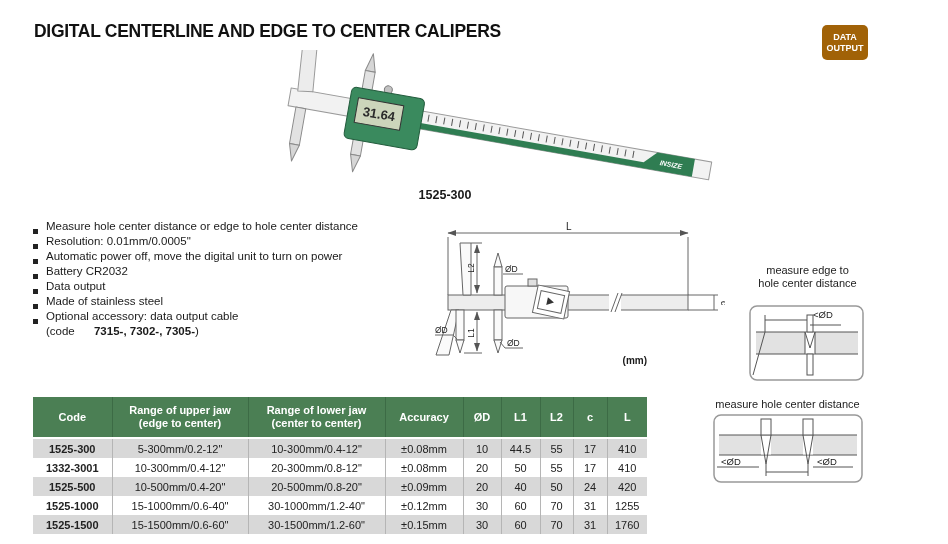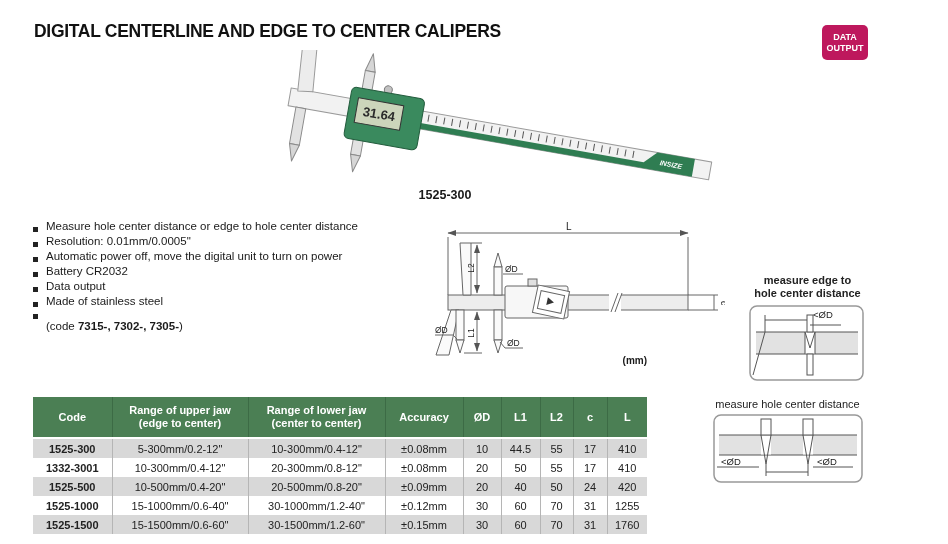--- a/index.html
+++ b/index.html
@@ -2,48 +2,48 @@
 <html><head>
 <meta charset="utf-8">
 <style>
   html,body{margin:0;padding:0;background:#fff;}
   .page{position:relative;width:877px;height:544px;background:#ffffff;overflow:hidden;
         font-family:"Liberation Sans",sans-serif;color:#1a1a1a;}
   .abs{position:absolute;}
   
   .title{left:34px;top:21px;font-size:17.5px;font-weight:bold;letter-spacing:-0.3px;color:#111;}
   
-  .badge{left:822px;top:25px;width:46px;height:35px;background:#be185d;border-radius:5px;
+  .badge{left:822px;top:25px;width:46px;height:35px;background:#a16207;border-radius:5px;
          color:#fff;font-size:9px;font-weight:bold;line-height:11px;text-align:center;
          display:flex;align-items:center;justify-content:center;white-space:pre-line;}
   
   .caption{left:380px;top:188px;width:130px;text-align:center;font-size:12.5px;font-weight:bold;}
   
   .features{left:33px;top:219px;width:400px;font-size:11.5px;line-height:15px;}
-  .feat{display:flex;align-items:center;}
+  .feat{display:flex;align-items:flex-end;}
   .sq{flex:0 0 auto;width:5px;height:5px;background:#222;margin:5px 8px 0 0;}
   .codeline{margin-left:13px;}
-  .codeline b{font-weight:bold;}
+  .codeline b{font-weight:bold;margin-left:16px;}
   
   .mm{left:547px;top:355px;width:100px;text-align:right;font-size:10px;font-weight:bold;}
   
   .spec{left:33px;top:397px;}
   table{border-collapse:collapse;table-layout:fixed;width:614px;}
   thead th{background:#4b7f54;color:#fff;font-size:11px;font-weight:bold;height:40px;
            white-space:pre-line;line-height:13px;vertical-align:middle;text-align:center;
            border-right:1px solid #3c6b45;border-bottom:2px solid #fff;padding:0;}
   thead th:last-child{border-right:none;}
   tbody td{height:19px;font-size:11px;text-align:center;vertical-align:middle;
            border-right:1px solid #b5b5b5;padding:0;color:#222;}
   tbody td:last-child{border-right:none;}
   tbody tr.alt{background:#d8d8d8;}
   td.code{font-weight:bold;}
   
   .sidecap{font-size:11px;line-height:13px;text-align:center;white-space:pre-line;color:#222;}
-  .cap1{left:740px;top:274px;width:135px;font-weight:bold;}
+  .cap1{left:740px;top:264px;width:135px;}
   .cap2{left:705px;top:398px;width:165px;}
   
   .wm{left:792px;top:551px;font-size:15px;color:#c5c5c5;}
   svg text{font-family:"Liberation Sans",sans-serif;}
 </style>
 </head>
 <body>
 
 <div class="page">
 
@@ -101,20 +101,21 @@
         <div class="feat">
           <span class="sq"></span>
           <span>Data output</span>
         </div>
         <div class="feat">
           <span class="sq"></span>
           <span>Made of stainless steel</span>
         </div>
         <div class="feat">
           <span class="sq"></span>
+          <span>Optional accessory: data output cable</span>
         </div>
       </div>
     <div class="codeline"><span>(code </span><b>7315-, 7302-, 7305-</b><span>)</span></div>
   </div>
 
   <svg class="abs" style="left:425px;top:222px;" width="300" height="138" viewBox="0 0 300 138">
     <defs>
       <marker id="ar" markerWidth="9" markerHeight="8" refX="8" refY="3.5" orient="auto-start-reverse">
         <path d="M0,0.5 L8.5,3.5 L0,6.5 z" fill="#555"></path>
       </marker>

